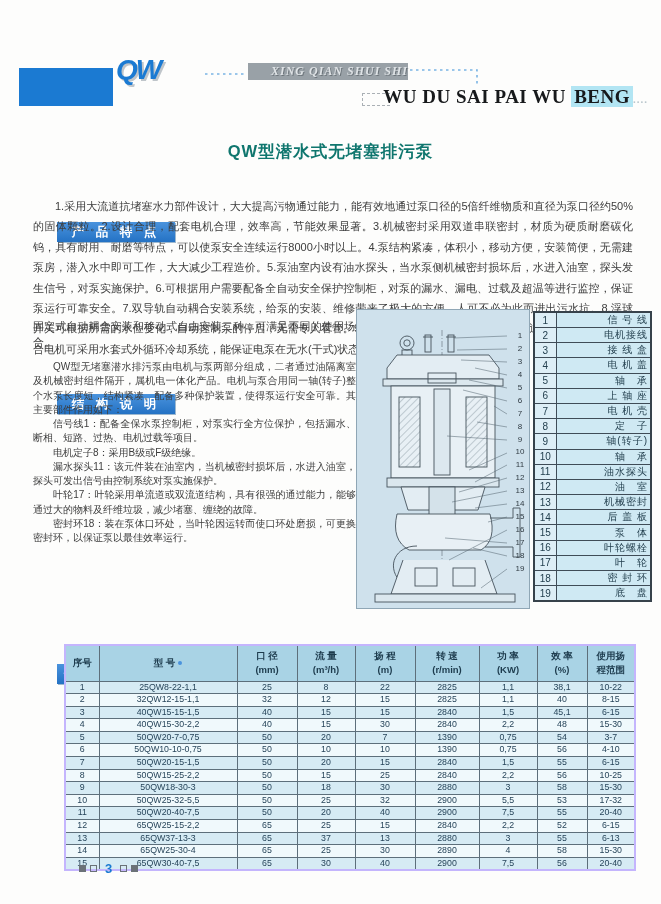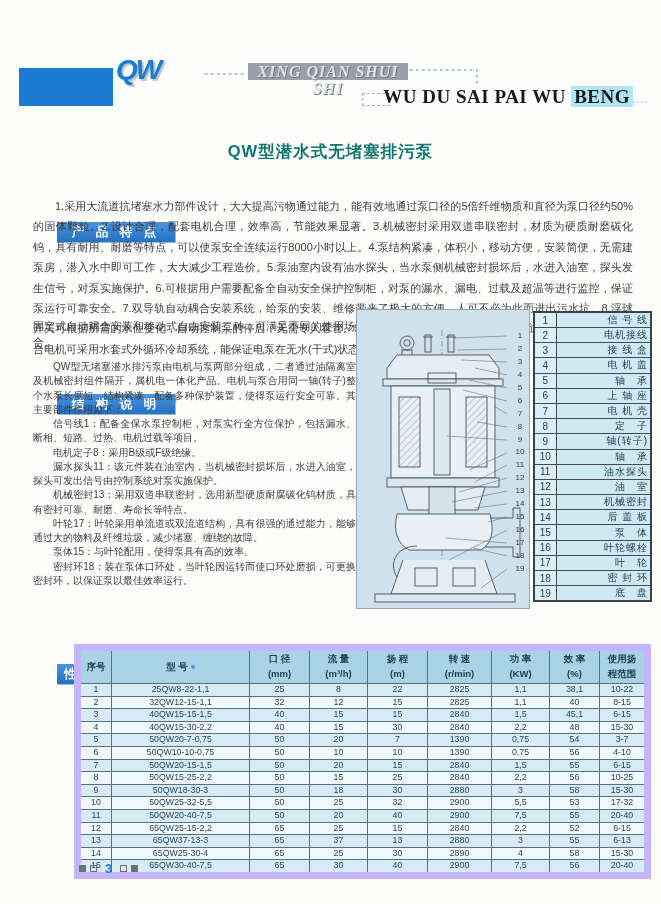--- a/index.html
+++ b/index.html
@@ -3,21 +3,21 @@
 <meta charset="utf-8">
 <style>
   * { margin:0; padding:0; box-sizing:border-box; }
   html,body { width:661px; height:904px; }
   body { background:#fdfdfc; font-family:"Liberation Sans","DejaVu Sans",sans-serif; color:#333; position:relative; overflow:hidden; }
   .abs { position:absolute; }
 
   
   .logo-block { left:19px; top:68px; width:94px; height:38px; background:#1b7ad2; }
   .logo-qw { left:116px; top:54px; font-size:28px; font-weight:bold; font-style:italic; letter-spacing:-2px; color:#1b7ad2; text-shadow:2px 2px 0 #bfc5ca; }
-  .series-badge { left:248px; top:63px; width:160px; height:17px; background:#99a1a7; color:#dfe3e6; font-family:"Liberation Serif","DejaVu Serif",serif; font-weight:bold; font-style:italic; font-size:16px; letter-spacing:1px; text-align:center; line-height:17px; text-shadow:1px 1px 0 #6d757b; }
+  .series-badge { left:248px; top:63px; width:160px; height:17px; background:#99a1a7; color:#dfe3e6; font-family:"Liberation Serif","DejaVu Serif",serif; font-weight:bold; font-style:italic; font-size:12px; letter-spacing:1px; text-align:right; line-height:17px; text-shadow:1px 1px 0 #6d757b; }
   .header-connector { left:0; top:0; width:661px; height:130px; pointer-events:none; }
   .dash-box { left:362px; top:93px; width:28px; height:13px; border:1px dashed #aab0b5; border-right:none; }
   .pinyin-title { left:0; top:86px; width:648px; text-align:right; font-family:"Liberation Serif","DejaVu Serif",serif; font-weight:bold; font-size:19px; letter-spacing:0.5px; color:#17191b; white-space:nowrap;padding-left:12px; }
   .pinyin-title .hl { background:#b2e5f3; padding:0 3px; }
   .pinyin-title .dots { color:#b9c6cc; font-size:11px; letter-spacing:1px; }
 
   .page-title { left:0; top:141px; width:661px; text-align:center; font-size:16.5px; font-weight:bold; color:#0f766e; letter-spacing:1px; }
 
   
   .sec-badge { height:20px; background:linear-gradient(#4a93dd,#2472c4); color:#fff; font-size:12.5px; font-weight:bold; letter-spacing:4px; line-height:20px; text-align:center; box-shadow:1px 1px 0 #9db8cf;margin-top:48px; }
@@ -37,21 +37,21 @@
   .diagram-nums { position:absolute; top:20px; right:3px; display:flex; flex-direction:column; width:12px; text-align:center; font-size:8px; color:#2f3a42; }
   .diagram-nums span { height:12.95px; line-height:12.95px; }
 
   .parts-table { left:533px; top:311px; width:119px; border-collapse:collapse; table-layout:fixed; }
   .parts-table td { border:1px solid #3f4c57; font-size:10px; color:#24404f; height:15.2px; padding:0 2px; }
   .parts-table td.pno { width:22px; text-align:center; background:#ddeef6; }
   .parts-table td.pname { background:#cfe9f3; letter-spacing:1px; text-align:right; white-space:nowrap; }
   .parts-table { border:2px solid #37424b; }
 
   
-  .perf-table { left:74px; top:644px; width:570px; border-collapse:collapse; table-layout:fixed; border:7px solid #c4b5fd; }
+  .perf-table { left:64px; top:644px; width:570px; border-collapse:collapse; table-layout:fixed; border:2px solid #c4b5fd; }
   .perf-table th, .perf-table td { border:1px solid #5d6f7b; }
   .perf-table th { background:#a9d3e5; color:#1d3b4d; font-size:9.5px; font-weight:bold; height:36px; line-height:1.55; padding:0; }
   .perf-table td { height:11.6px; font-size:8.8px; text-align:center; color:#27455a; padding:0; line-height:11.6px; }
   .perf-table tbody tr:nth-child(odd) td { background:#d6ebf4; }
   .perf-table tbody tr:nth-child(even) td { background:#f0f9fc; }
   .hdot { display:inline-block; width:4px; height:4px; background:#4a93dd; border-radius:50%; margin-left:3px; vertical-align:middle; }
 
   
   .footer { left:79px; top:861px; display:flex; align-items:center; gap:4px; }
   .sq { width:7px; height:7px; display:inline-block; }
@@ -81,23 +81,21 @@
 <div class="abs sec-badge badge-features">产 品 特 点</div>
 <div class="abs features-main">1.采用大流道抗堵塞水力部件设计，大大提高污物通过能力，能有效地通过泵口径的5倍纤维物质和直径为泵口径约50%的固体颗粒。2.设计合理，配套电机合理，效率高，节能效果显著。3.机械密封采用双道串联密封，材质为硬质耐磨碳化钨，具有耐用、耐磨等特点，可以使泵安全连续运行8000小时以上。4.泵结构紧凑，体积小，移动方便，安装简便，无需建泵房，潜入水中即可工作，大大减少工程造价。5.泵油室内设有油水探头，当水泵侧机械密封损坏后，水进入油室，探头发生信号，对泵实施保护。6.可根据用户需要配备全自动安全保护控制柜，对泵的漏水、漏电、过载及超温等进行监控，保证泵运行可靠安全。7.双导轨自动耦合安装系统，给泵的安装、维修带来了极大的方便，人可不必为此而进出污水坑。8.浮球开关可根据所需的水位变化，自动控制泵的停启，无需专人看管。9.在使用扬程范围内保证电机运行不过载。10.根据使用场合电机可采用水套式外循环冷却系统，能保证电泵在无水(干式)状态下安全运行。11.安装方式有</div>
 <div class="abs features-wrap">固定式自动耦合安装和移动式自由安装二种，可满足不同的使用场合。</div>
 
 <div class="abs sec-badge badge-structure">结 构 说 明</div>
 <div class="abs structure-paras">
     <p>QW型无堵塞潜水排污泵由电机与泵两部分组成，二者通过油隔离室及机械密封组件隔开，属机电一体化产品。电机与泵合用同一轴(转子)整个水泵长度短，结构紧凑。配备多种保护装置，使得泵运行安全可靠。其主要部件作用如下：</p>
     <p>信号线1：配备全保水泵控制柜，对泵实行全方位保护，包括漏水、断相、短路、过热、电机过载等项目。</p>
     <p>电机定子8：采用B级或F级绝缘。</p>
     <p>漏水探头11：该元件装在油室内，当机械密封损坏后，水进入油室，探头可发出信号由控制系统对泵实施保护。</p>
-    <p>机械密封13：采用双道串联密封，选用新型硬质耐腐碳化钨材质，具有密封可靠、耐磨、寿命长等特点。</p>
     <p>叶轮17：叶轮采用单流道或双流道结构，具有很强的通过能力，能够通过大的物料及纤维垃圾，减少堵塞、缠绕的故障。</p>
-    <p>泵体15：与叶轮配用，使得泵具有高的效率。</p>
     <p>密封环18：装在泵体口环处，当叶轮因运转而使口环处磨损，可更换密封环，以保证泵以最佳效率运行。</p>
   </div>
 
 <div class="abs diagram-panel">
   <svg width="172" height="298" viewBox="0 0 172 298">
     <defs>
       <pattern id="hatch" width="5" height="5" patternUnits="userSpaceOnUse" patternTransform="rotate(45)">
         <line x1="0" y1="0" x2="0" y2="5" stroke="#6c7d8a" stroke-width="0.7"></line>
       </pattern>
     </defs>

